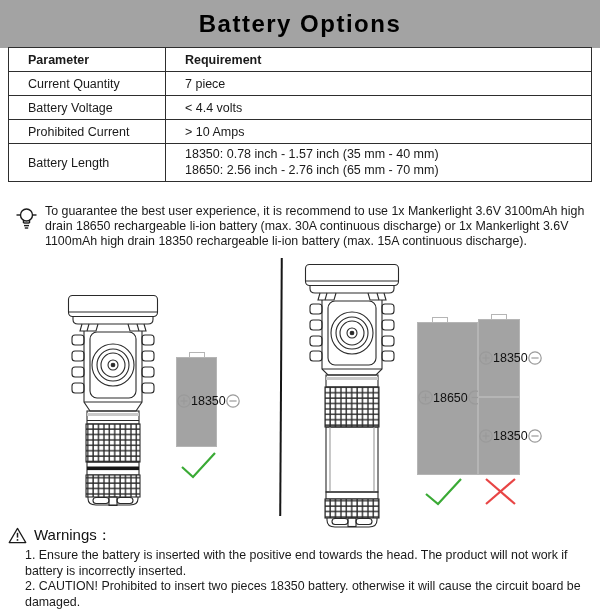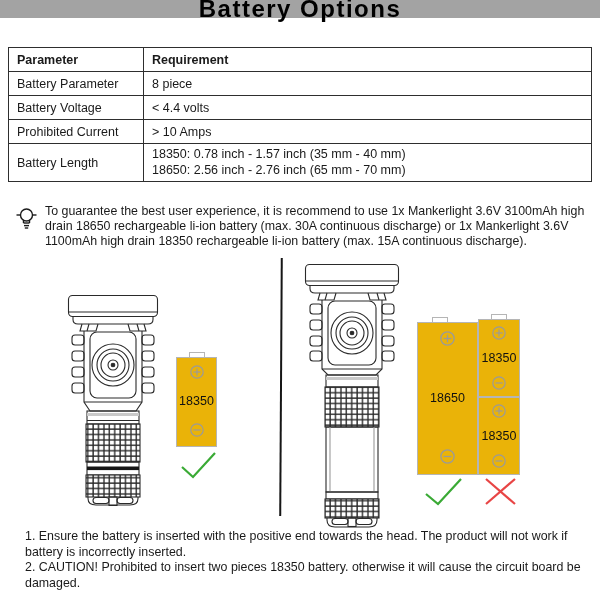--- a/index.html
+++ b/index.html
@@ -1,45 +1,45 @@
 <!DOCTYPE html>
 <html><head>
 <meta charset="utf-8">
 <style>
   html,body{margin:0;padding:0;background:#fff;}
   .page{position:relative;width:600px;height:616px;background:#fff;
         font-family:"Liberation Sans", sans-serif;color:#1a1a1a;overflow:hidden;}
 
   
-  .header{position:absolute;left:0;top:0;width:600px;height:18px;
+  .header{position:absolute;left:0;top:0;width:600px;height:48px;
           display:flex;align-items:center;justify-content:center;}
   .header .title{font-size:24px;font-weight:900;letter-spacing:1.5px;color:#000;}
 
   
   table.spec{position:absolute;left:8px;top:47px;width:584px;border-collapse:collapse;
              font-size:12.5px;}
-  table.spec th,table.spec td{border:1px solid #2e2e2e;padding:2px 8px;text-align:left;
+  table.spec th,table.spec td{border:1px solid #2e2e2e;padding:2px 19px;text-align:left;
              vertical-align:middle;height:19px;}
   table.spec th{font-weight:bold;}
   table.spec .c1{width:118px;}
   table.spec td.multiline{white-space:pre-line;line-height:15.5px;padding-top:3px;padding-bottom:3px;}
 
   
   .tip{position:absolute;left:16px;top:204px;width:592px;display:flex;gap:8px;}
   .tip .bulb{flex:0 0 21px;padding-top:2px;}
   .tip .tip-text{font-size:12.4px;line-height:15.2px;}
 
   
   .diagram{position:absolute;left:0;top:256px;width:600px;height:282px;}
   .fl{position:absolute;}
   .divider{position:absolute;left:280px;top:2px;width:1.5px;height:258px;background:#161616;
            transform:skewX(-0.35deg);}
 
-  .battery{position:absolute;border:1.5px solid #b5b5b5;background:#eab308;box-sizing:border-box;
-           display:flex;flex-direction:column;align-items:center;justify-content:space-between;}
+  .battery{position:absolute;border:1.5px solid #b5b5b5;background:#a3a3a3;box-sizing:border-box;
+           display:flex;flex-direction:row;align-items:center;justify-content:space-between;}
   .battery .label{font-size:12.5px;color:#111;}
   .battery .term{line-height:0;}
   .tab{position:absolute;left:50%;transform:translateX(-50%);width:16px;height:5px;
        border:1.5px solid #b5b5b5;border-bottom:none;background:#fff;box-sizing:border-box;}
   .mark{position:absolute;line-height:0;}
 
   
   .warnings{position:absolute;left:8px;top:526px;width:586px;}
   .warn-head{display:flex;align-items:center;gap:7px;font-size:15px;color:#111;}
   .warn-list{margin:3px 0 8px 17px;font-size:12.4px;line-height:15.6px;}
@@ -56,22 +56,22 @@
     <div class="title">Battery Options</div>
   </div>
 
   <table class="spec">
     <tbody>
         <tr>
       <th class="c1">Parameter</th>
       <th>Requirement</th>
     </tr>
     <tr>
-      <td>Battery Parameter</td>
-      <td>8 piece</td>
+      <td>Current Quantity</td>
+      <td>7 piece</td>
     </tr>
     <tr>
       <td>Battery Voltage</td>
       <td>&lt; 4.4 volts</td>
     </tr>
     <tr>
       <td>Prohibited Current</td>
       <td>&gt; 10 Amps</td>
     </tr>
     <tr>
@@ -272,19 +272,29 @@
       </div>
     </div>
     <span class="mark" style="left:483px;top:221px;">
       <svg width="35" height="29" viewBox="0 0 35 29" fill="none" stroke="#e84545" stroke-width="2.2">
         <line x1="3" y1="2" x2="32" y2="27"></line>
           <line x1="32" y1="2" x2="3" y2="27"></line>
       </svg></span>
   </div>
 
   <div class="warnings">
+    <div class="warn-head">
+      <span style="line-height:0;">
+        <svg width="19" height="17" viewBox="0 0 19 17" fill="none" stroke="#1a1a1a">
+          <path d="M9.5,1.4 L17.8,15.6 H1.2 Z" stroke-width="1.2" stroke-linejoin="round"></path>
+          <line x1="9.5" y1="5.8" x2="9.5" y2="10.6" stroke-width="1.5"></line>
+          <circle cx="9.5" cy="12.9" r="0.95" fill="#1a1a1a" stroke="none"></circle>
+        </svg>
+      </span>
+      <span>Warnings：</span>
+    </div>
     <div class="warn-list">
       <p class="warn-item">1. Ensure the battery is inserted with the positive end towards the head. The product will not work if battery is incorrectly inserted.</p>
       <p class="warn-item">2. CAUTION! Prohibited to insert two pieces 18350 battery. otherwise it will cause the circuit board be damaged.</p>
     </div>
   </div>
 
 </div>
 
 </body></html>

